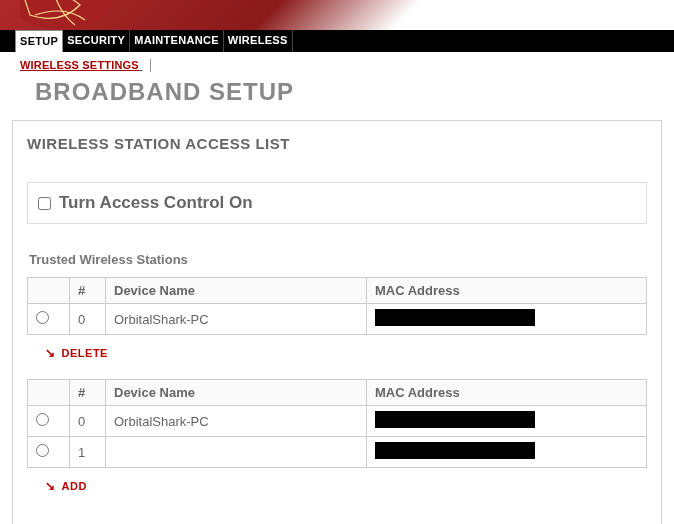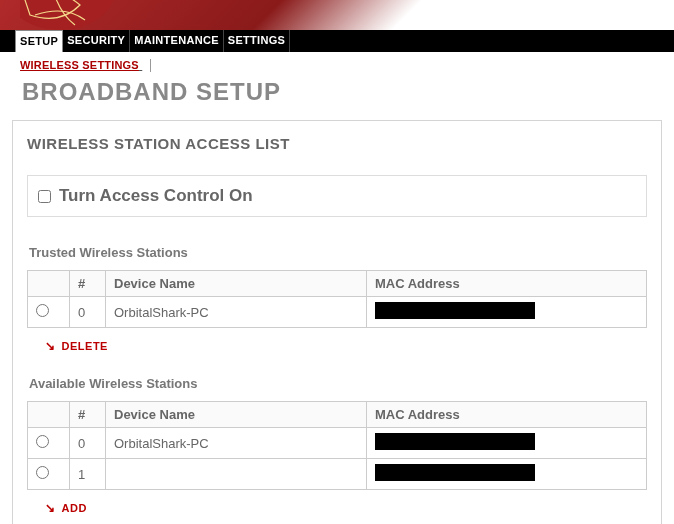--- a/index.html
+++ b/index.html
@@ -55,36 +55,36 @@
     border-right: 1px solid #999;
     height: 13px;
     margin-left: 8px;
     vertical-align: middle;
   }
   h1.pagetitle {
     font-size: 24px;
     color: #888;
     font-weight: bold;
     letter-spacing: 1px;
-    padding: 4px 20px 14px 22px;
+    padding: 4px 20px 14px 35px;
   }
   .panel-wrap {
     padding: 0 12px 20px 12px;
   }
   .panel {
     border: 1px solid #d4d4d4;
     padding: 14px 14px 20px 14px;
     background: #fff;
   }
   h2.section-title {
     color: #666;
     font-size: 15px;
     font-weight: bold;
     letter-spacing: 0.5px;
-    margin-bottom: 23px;
+    margin-bottom: 30px;
   }
   .check-row {
     border: 1px solid #ddd;
     padding: 10px;
     margin-bottom: 28px;
     display: flex;
     align-items: center;
     gap: 8px;
   }
   .check-row label {
@@ -152,21 +152,21 @@
     <path d="M20 15 Q 50 25 70 10" fill="none" stroke="#f5d98a" stroke-width="1.2"></path>
     <path d="M15 45 Q 45 35 65 50" fill="none" stroke="#f5d98a" stroke-width="1.2"></path>
     <path d="M30 5 Q 35 40 55 55" fill="none" stroke="#f5d98a" stroke-width="1.2"></path>
   </svg>
 </div>
 
 <div class="tabbar">
   <div class="tab active">SETUP</div>
   <div class="tab">SECURITY</div>
   <div class="tab">MAINTENANCE</div>
-  <div class="tab">SETTINGS</div>
+  <div class="tab">WIRELESS</div>
 </div>
 
 <div class="subnav">
   <a href="#">WIRELESS SETTINGS</a>
   <span class="subnav-divider"></span>
 </div>
 
 <h1 class="pagetitle">BROADBAND SETUP</h1>
 
 <div class="panel-wrap">
@@ -196,21 +196,20 @@
           <td>OrbitalShark-PC</td>
           <td><span class="mac-black"></span></td>
         </tr>
       </tbody>
     </table>
     <div class="action-link">
       <span class="arrow-se">↘</span>
       <span>DELETE</span>
     </div>
 
-    <div class="subhead">Available Wireless Stations</div>
     <table class="stations">
       <thead>
         <tr>
           <th class="col-radio"></th>
           <th class="col-num">#</th>
           <th>Device Name</th>
           <th class="col-mac">MAC Address</th>
         </tr>
       </thead>
       <tbody>

